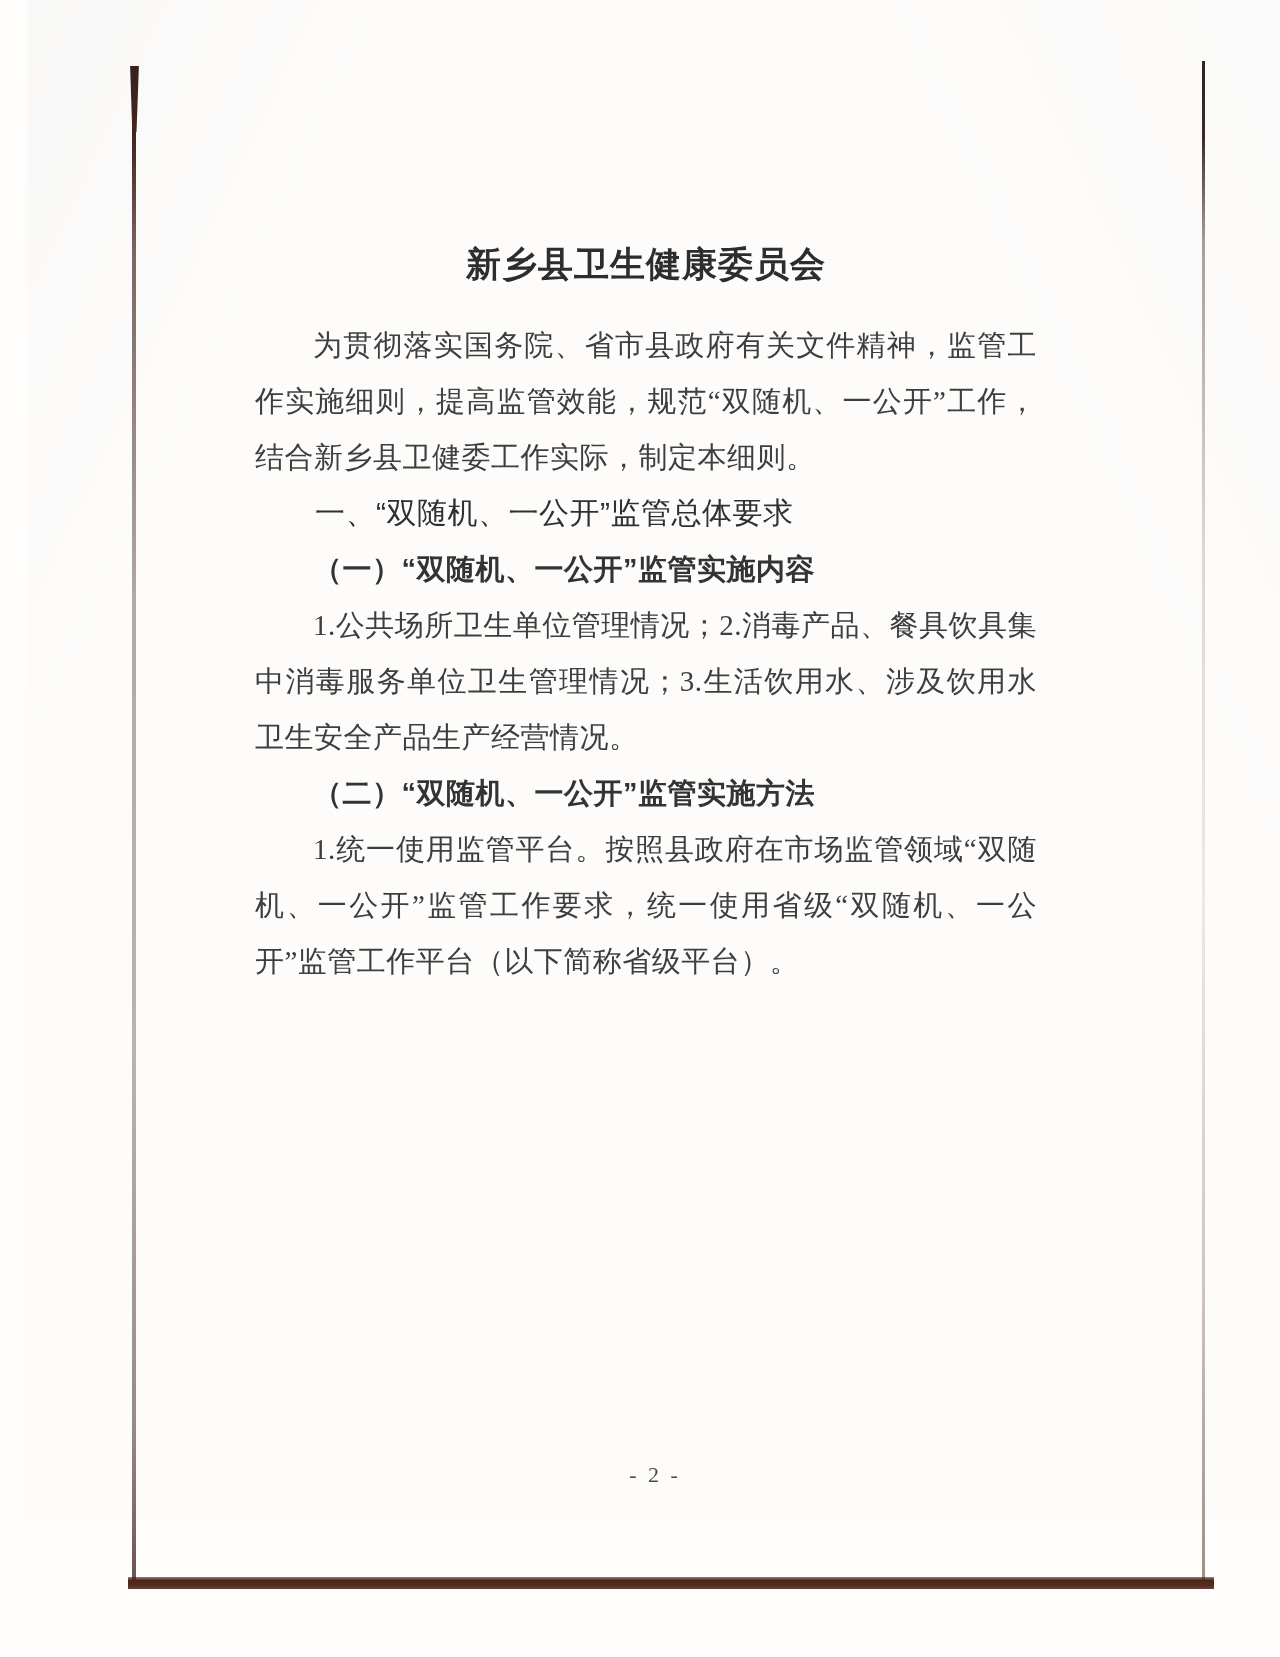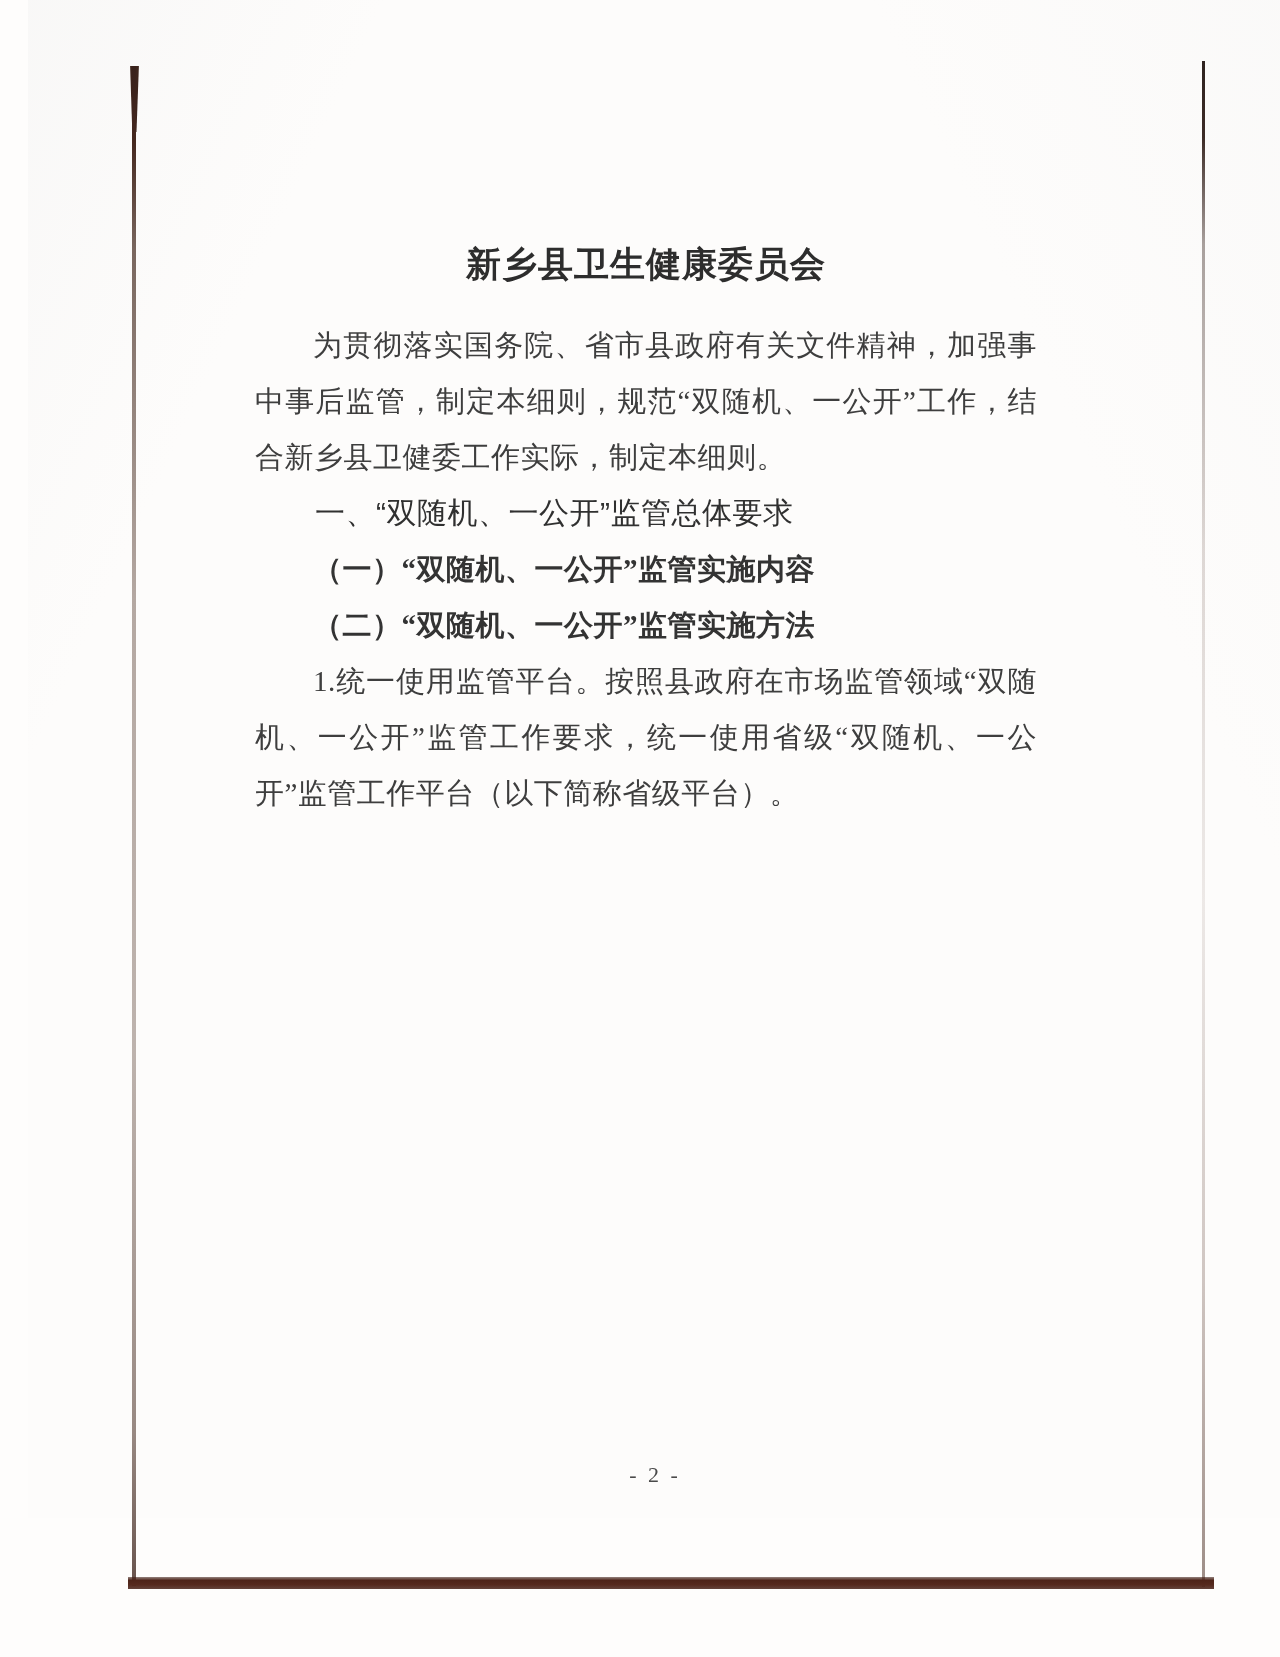--- a/index.html
+++ b/index.html
@@ -94,21 +94,21 @@
     color: #3e3e3e;
     font-weight: 400;
   }
   .h-num {
     font-family: "Liberation Sans", "DejaVu Sans", sans-serif;
     font-weight: 400;
     font-size: 30px;
     color: #303030;
   }
   .h-sub {
-    font-family: Liberation Serif, serif;
+    font-family: Liberation Sans, sans-serif;
     font-weight: 700;
     color: #333333;
   }
   .page-number {
     position: absolute;
     left: 0; right: 26px;
     top: 1462px;
     text-align: center;
     font-size: 22px;
     letter-spacing: 3px;
@@ -124,22 +124,23 @@
   <div class="edge-left-wedge"></div>
   <div class="edge-left"></div>
   <div class="edge-right"></div>
   <div class="edge-bottom"></div>
 
   <div class="content">
     <h1 class="title">
       <span class="title-line">新乡县卫生健康委员会</span>
     </h1>
 
-    <p class="para">为贯彻落实国务院、省市县政府有关文件精神，加强事中事后监管，制定本细则，规范“双随机、一公开”工作，结合新乡县卫健委工作实际，制定本细则。</p>
+    <p class="para">为贯彻落实国务院、省市县政府有关文件精神，监管工作实施细则，提高监管效能，规范“双随机、一公开”工作，结合新乡县卫健委工作实际，制定本细则。</p>
     <p class="h-num">一、“双随机、一公开”监管总体要求</p>
     <p class="h-sub">（一）“双随机、一公开”监管实施内容</p>
+    <p class="para">1.公共场所卫生单位管理情况；2.消毒产品、餐具饮具集中消毒服务单位卫生管理情况；3.生活饮用水、涉及饮用水卫生安全产品生产经营情况。</p>
     <p class="h-sub">（二）“双随机、一公开”监管实施方法</p>
     <p class="para">1.统一使用监管平台。按照县政府在市场监管领域“双随机、一公开”监管工作要求，统一使用省级“双随机、一公开”监管工作平台（以下简称省级平台）。</p>
   </div>
 
   <div class="page-number">- 2 -</div>
 
 </div>
 
 </body></html>

